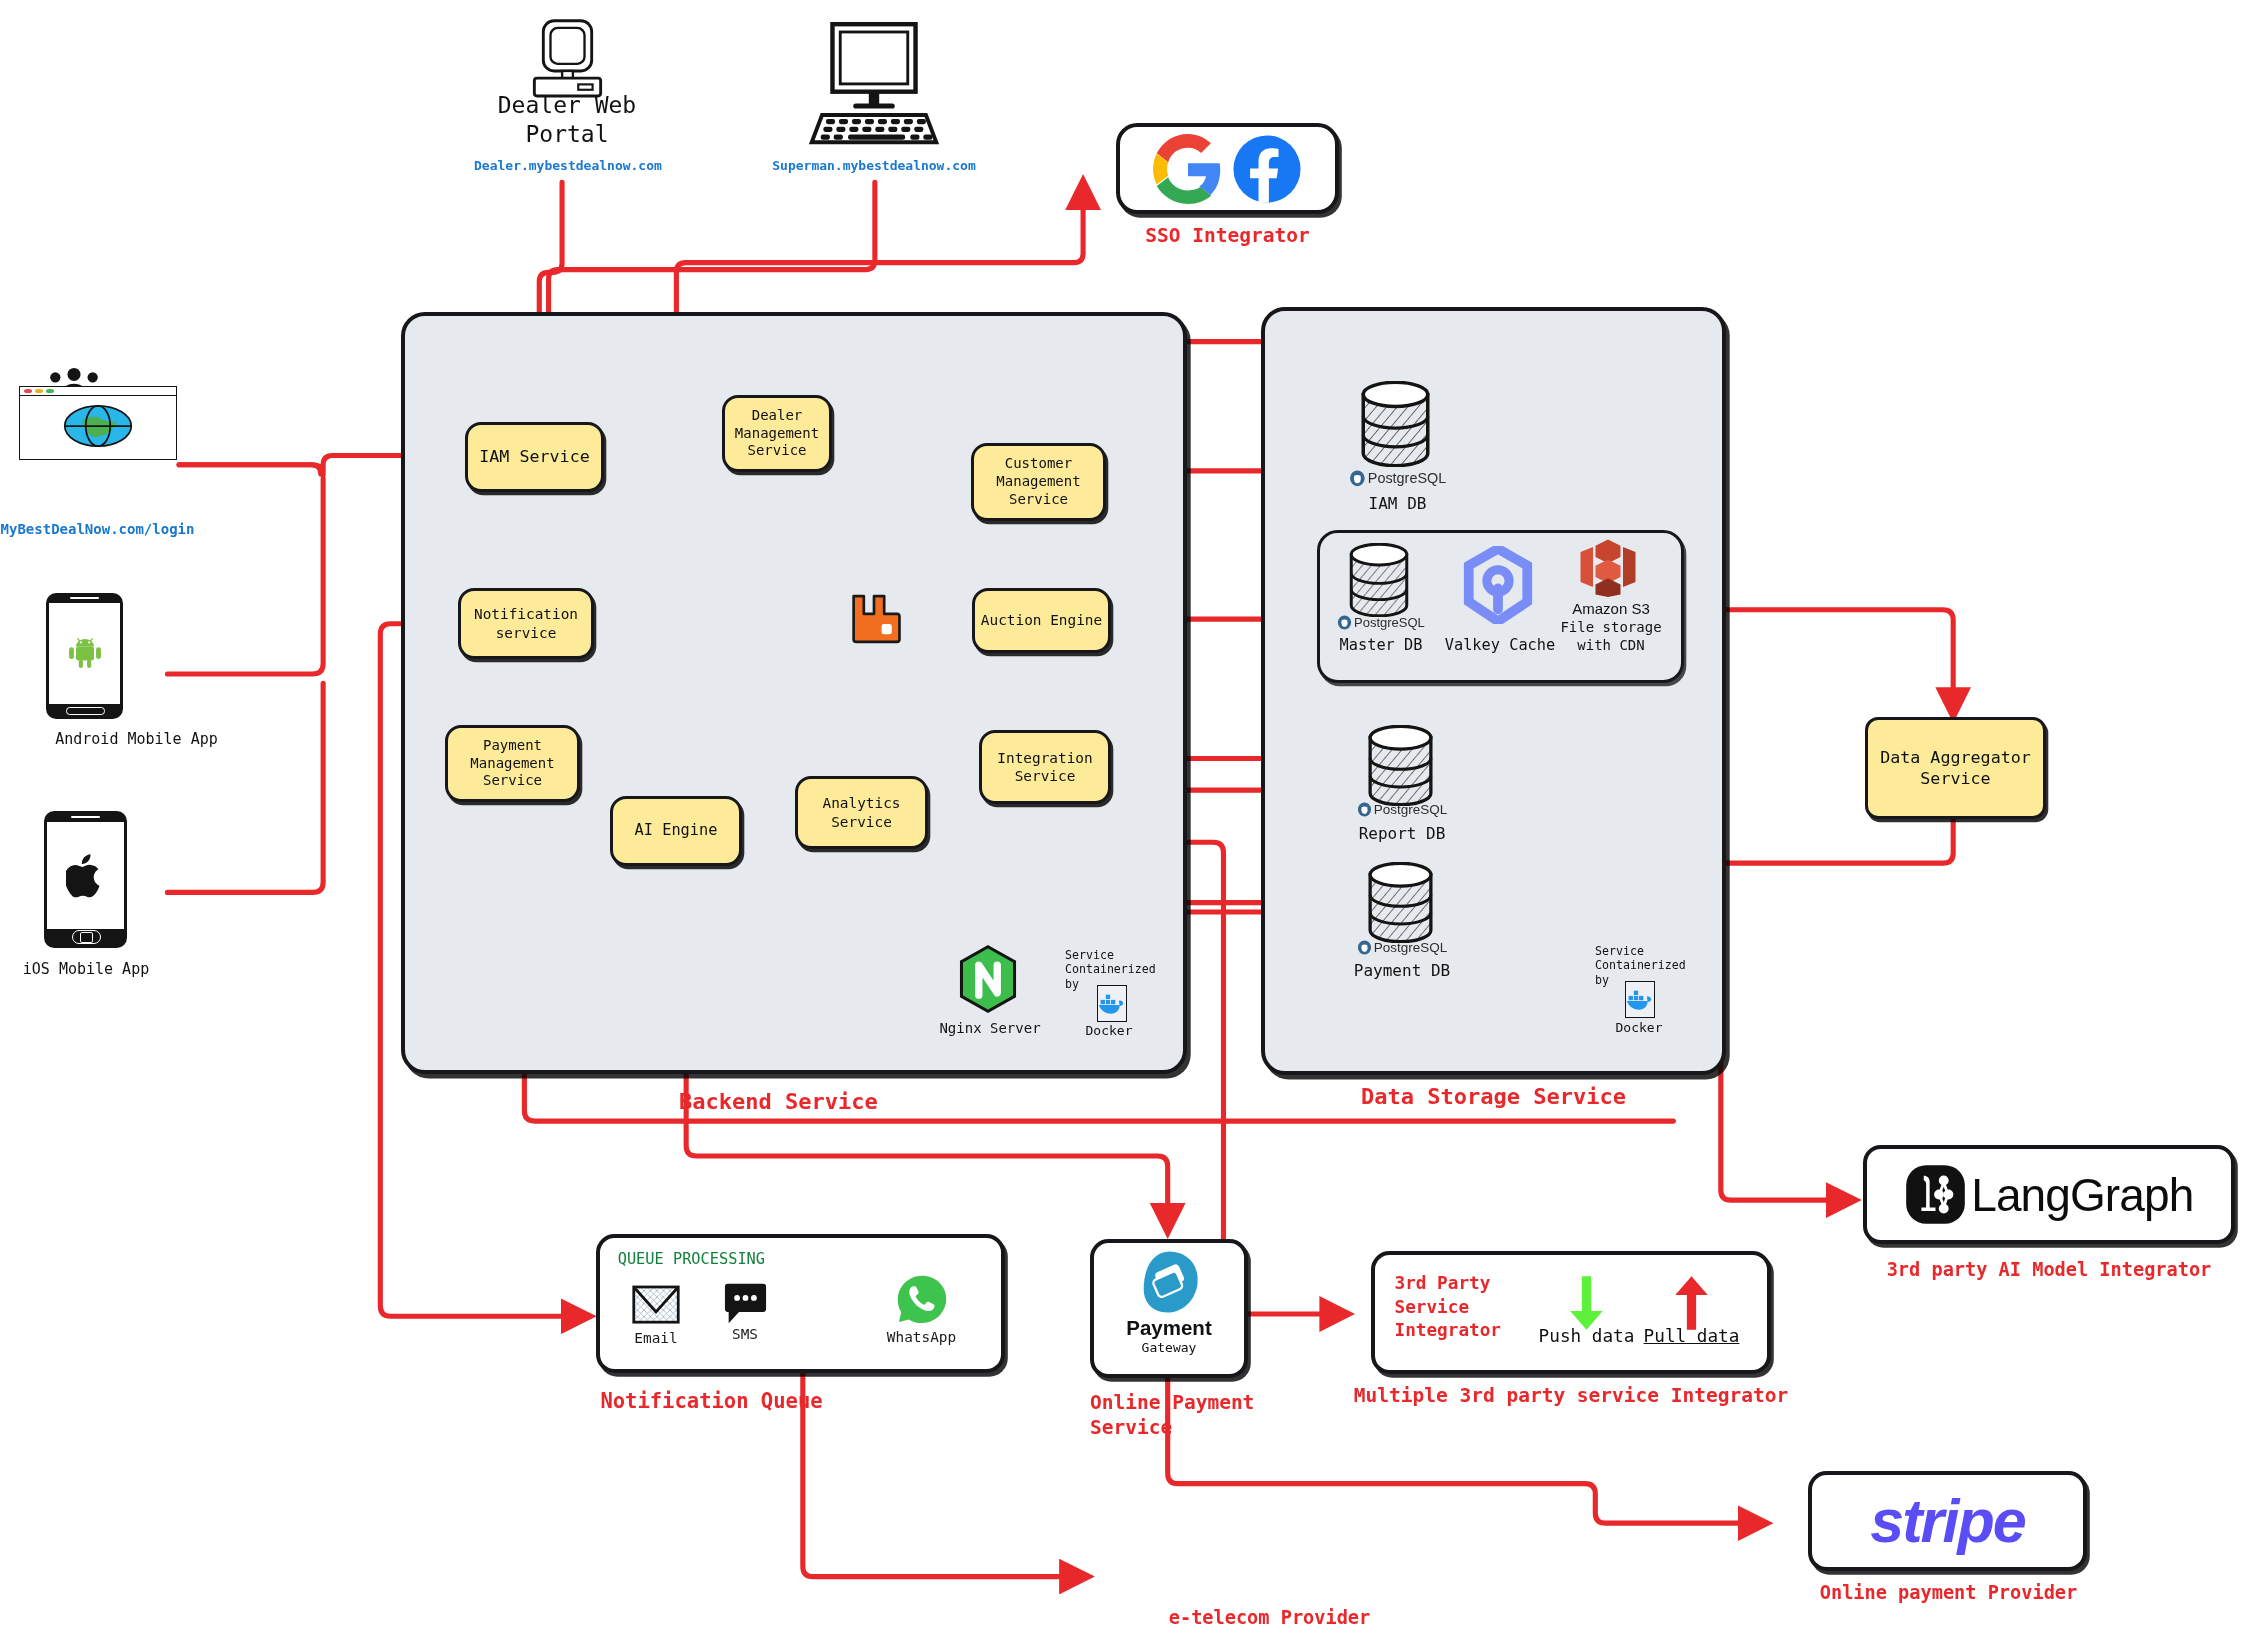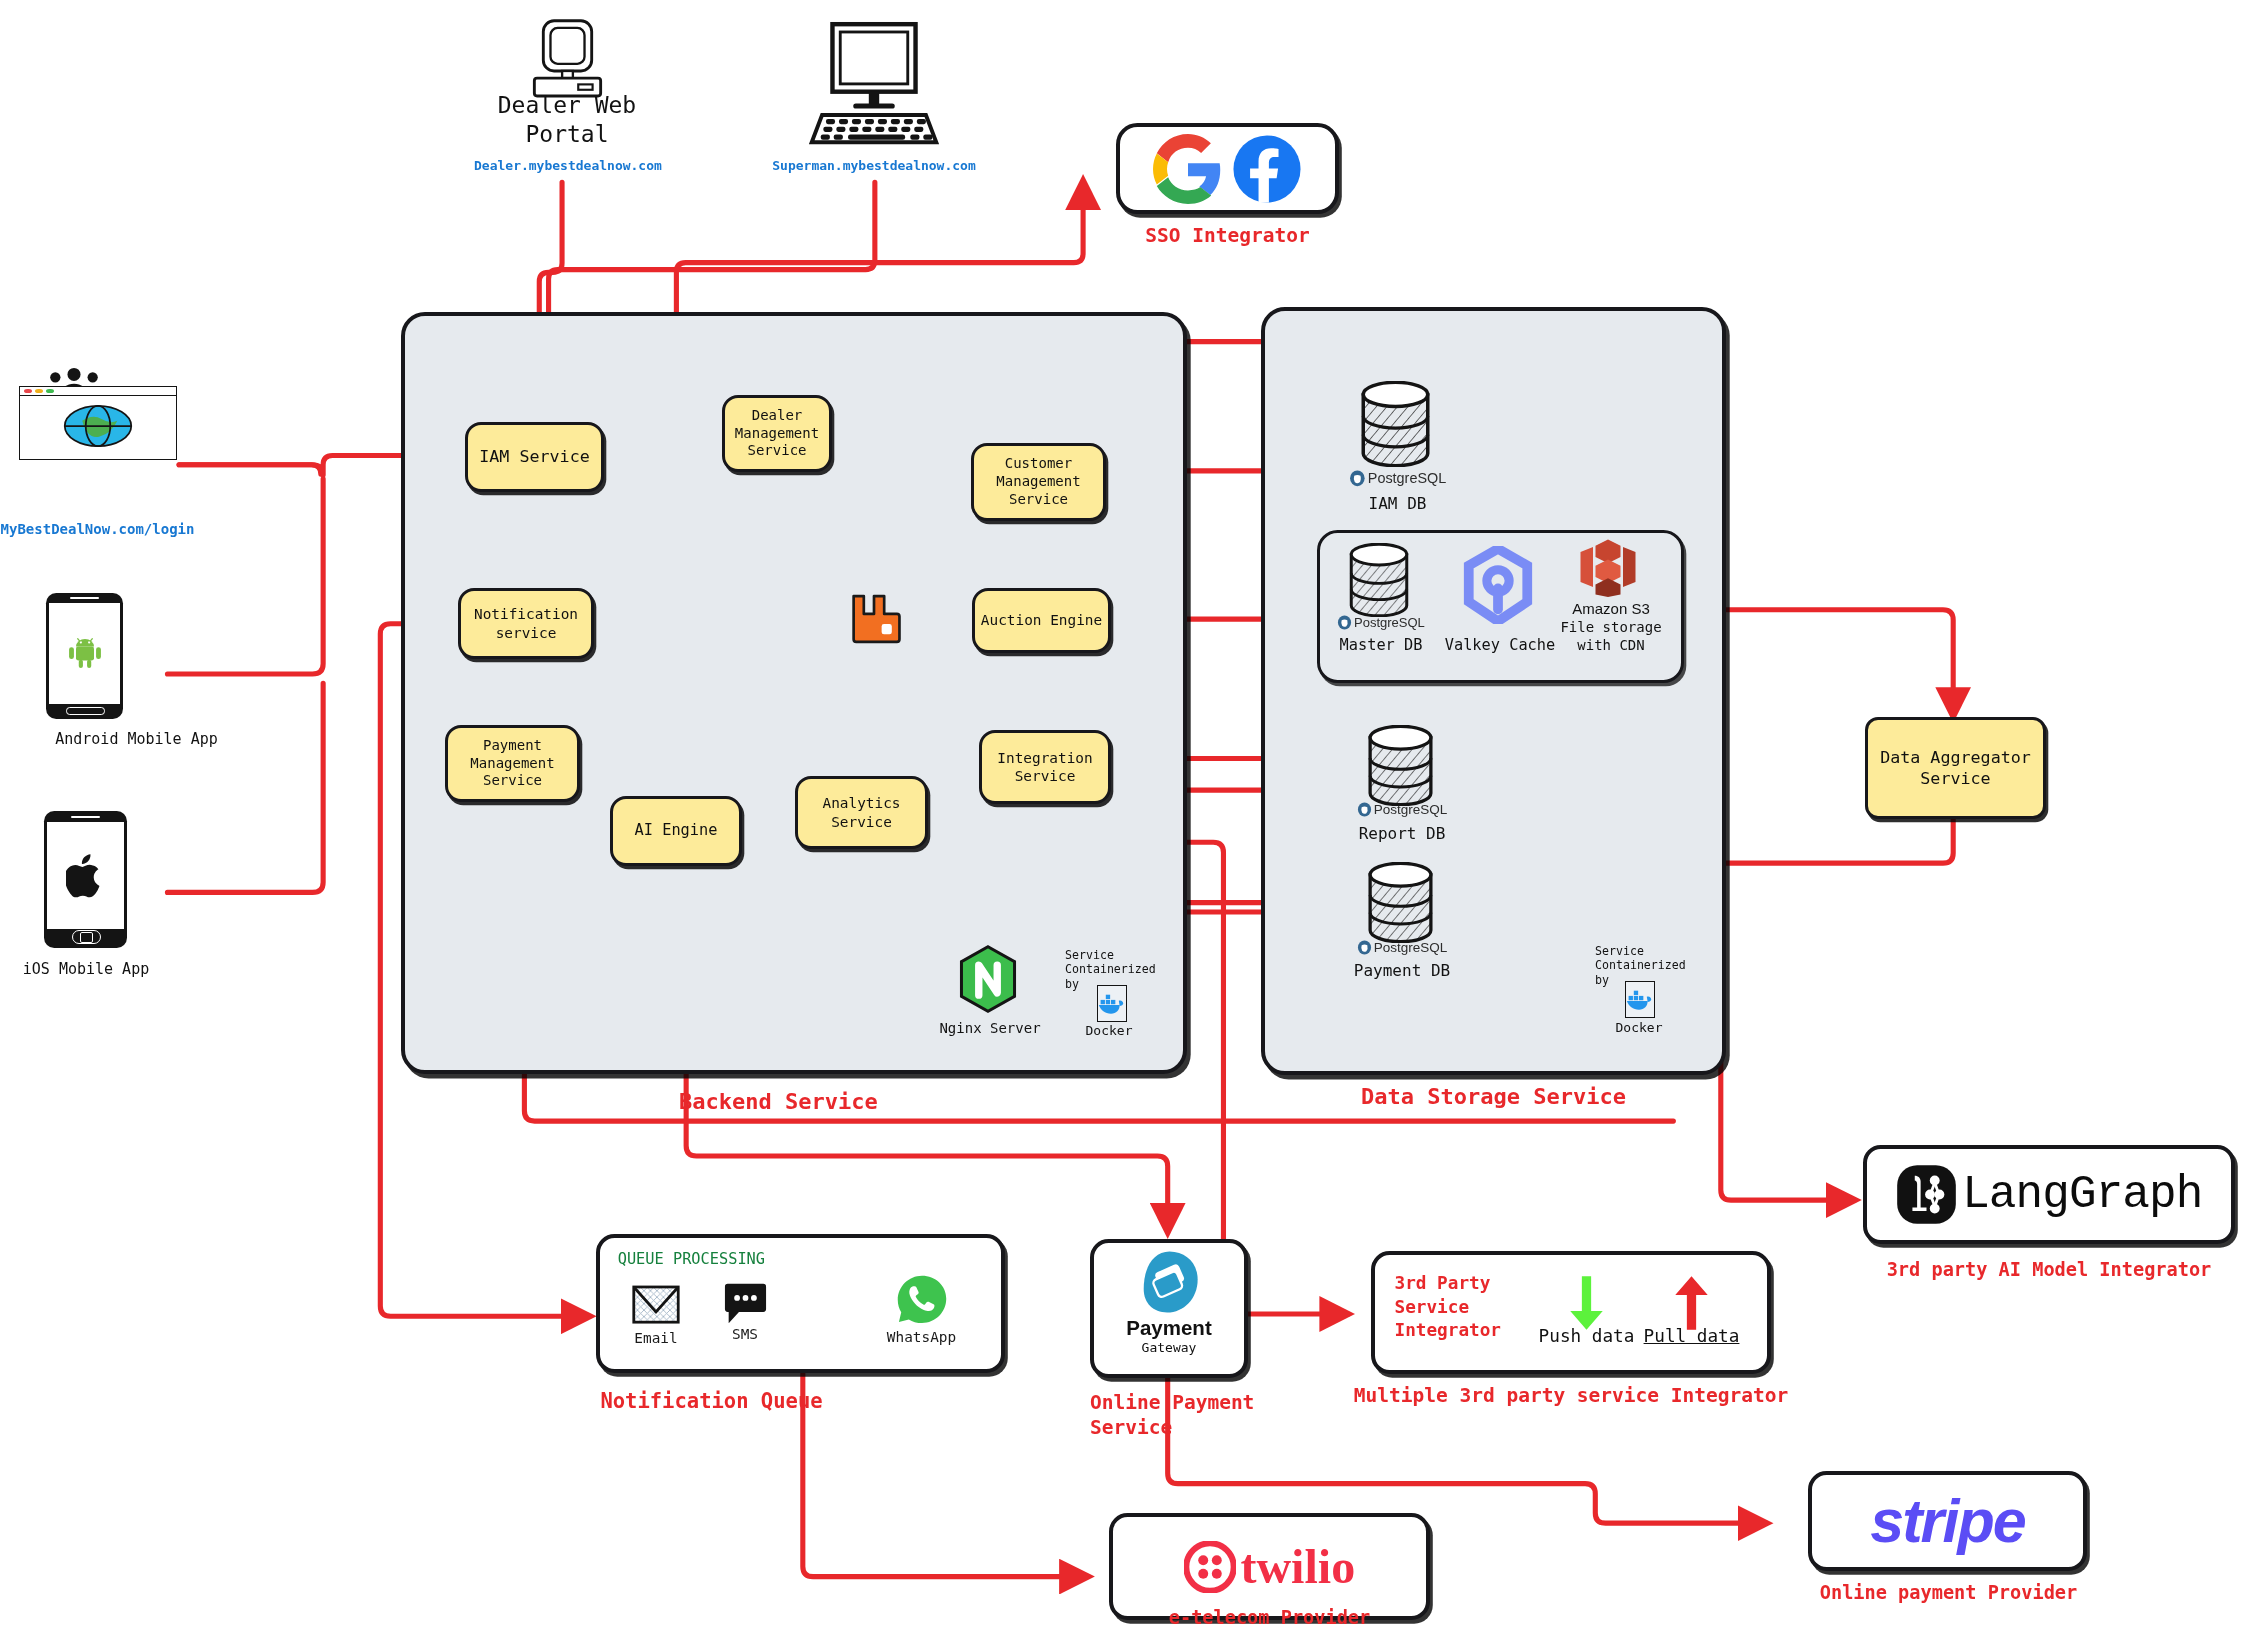--- a/index.html
+++ b/index.html
@@ -507,34 +507,24 @@
         <circle cx="29" cy="26" r="4.2" fill="#fff"></circle>
       <circle cx="37" cy="26" r="4.2" fill="#fff"></circle>
         <circle cx="33" cy="38" r="4.2" fill="#fff"></circle>
       <g stroke="#fff" stroke-width="2.4">
           <line x1="33" y1="16" x2="30" y2="24"></line>
           <line x1="33" y1="16" x2="36" y2="24"></line>
       <line x1="30" y1="28" x2="33" y2="36"></line>
           <line x1="36" y1="28" x2="33" y2="36"></line>
         </g>
     </svg>
-    <span style="font-size:46px;font-family:Liberation Mono, monospace;color:#0c0c0c;font-weight:400;letter-spacing:-0.9px;text-align:center;">LangGraph</span>
+    <span style="font-size:46px;font-family:Liberation Sans, sans-serif;color:#0c0c0c;font-weight:400;letter-spacing:-0.9px;text-align:center;">LangGraph</span>
   </div>
   <div class="redcap" style="left:1863px;top:1258px;width:372px;text-align:center;font-size:18.6px;">3rd party AI Model Integrator</div>
 
-  <div class="node card" style="left:1109px;top:1513px;width:321px;height:107px;border-radius:18.6px;">
-    <svg width="52" height="52" viewBox="0 0 46 46">
-      <circle cx="23" cy="23" r="21" fill="none" stroke="#f22f46" stroke-width="5.4"></circle>
-      <circle cx="17" cy="17" r="4.4" fill="#f22f46"></circle>
-        <circle cx="29" cy="17" r="4.4" fill="#f22f46"></circle>
-      <circle cx="17" cy="29" r="4.4" fill="#f22f46"></circle>
-        <circle cx="29" cy="29" r="4.4" fill="#f22f46"></circle>
-    </svg>
-    <span style="font-size:48px;font-weight:700;color:#f22f46;font-family:'Liberation Serif',serif;margin-left:4.6px;">twilio</span>
-  </div>
   <div class="redcap" style="left:1109px;top:1606px;width:321px;text-align:center;font-size:18.6px;">e-telecom Provider</div>
 
   <div class="node card" style="left:1808px;top:1471px;width:279px;height:100px;border-radius:18.6px;">
     <span style="font-size:61px;font-weight:700;color:#5b4df5;font-family:'Liberation Sans',sans-serif;font-style:italic;letter-spacing:-1.9px;">stripe</span>
   </div>
   <div class="redcap" style="left:1781px;top:1581px;width:335px;text-align:center;font-size:18.6px;">Online payment Provider</div>
 
 </div>
 
 

